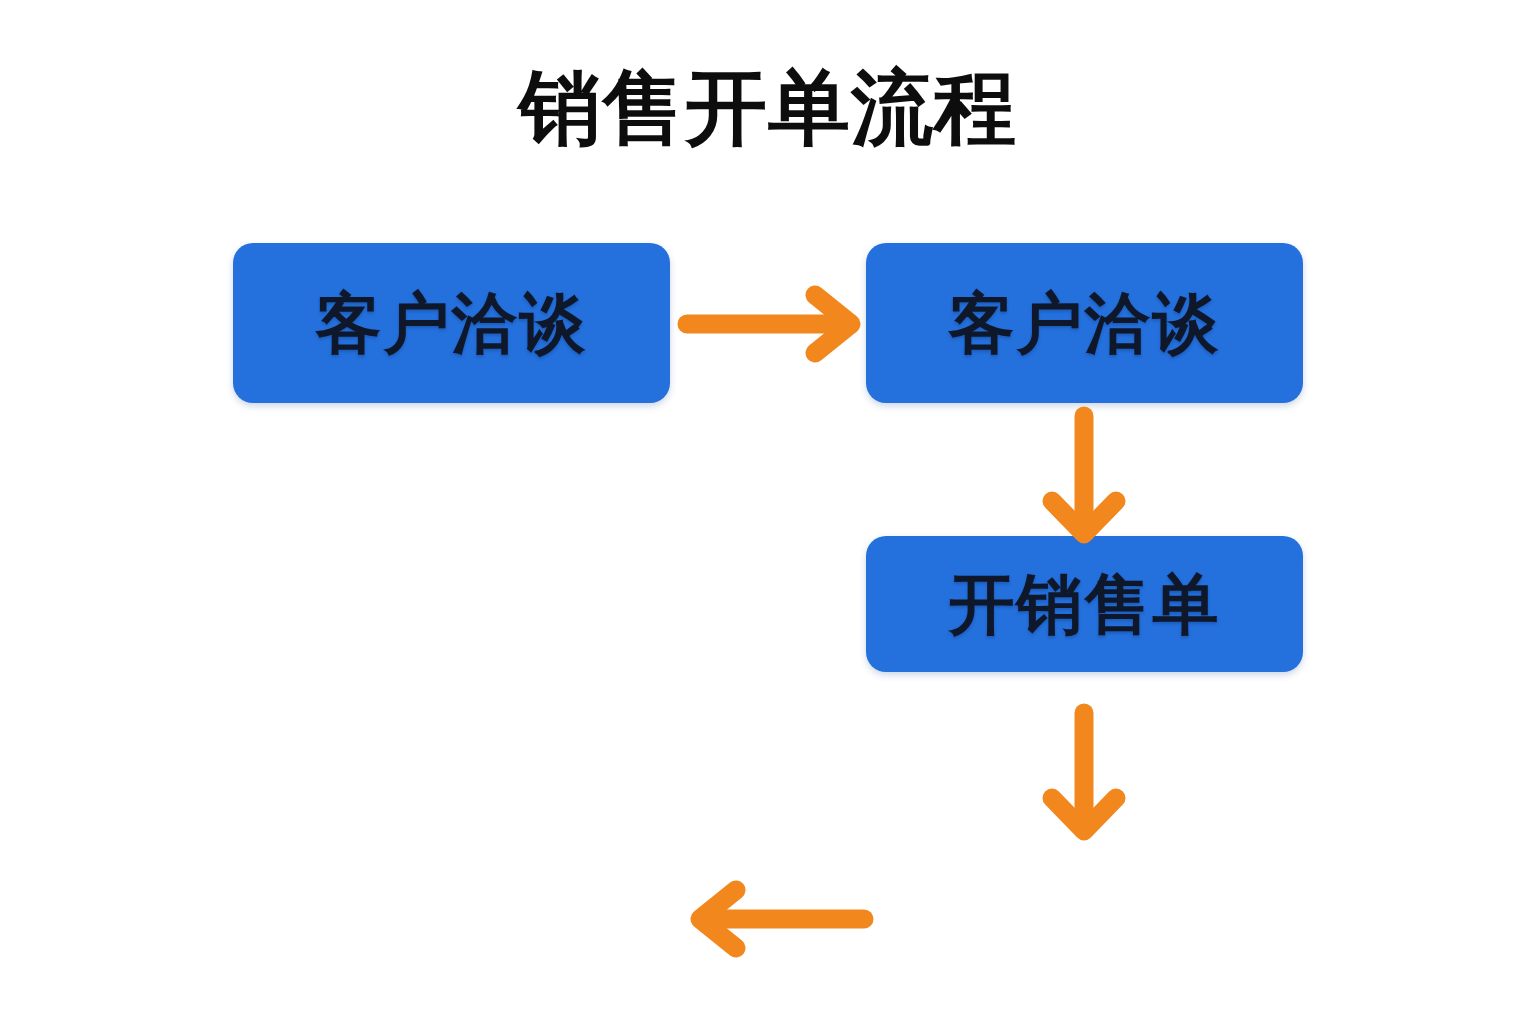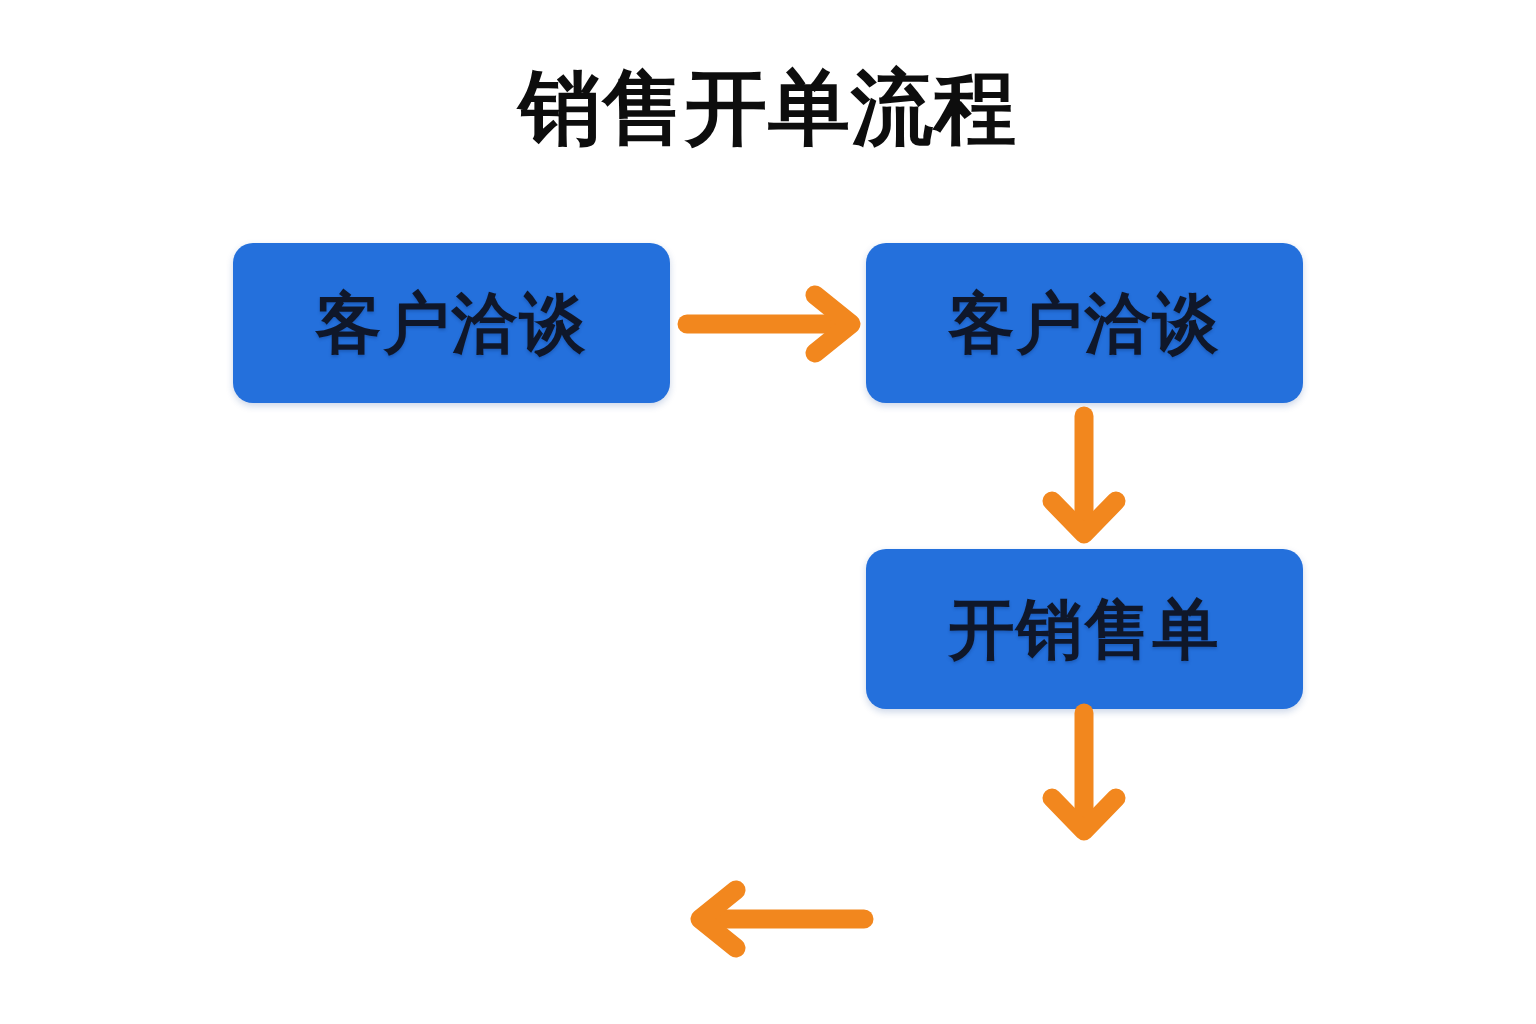--- a/index.html
+++ b/index.html
@@ -51,21 +51,21 @@
     font-weight: bold;
     font-size: 66px;
     line-height: 1;
     letter-spacing: 2px;
     white-space: nowrap;
     text-shadow: 0 2px 3px rgba(10, 45, 110, 0.30);
   }
 
   #node-1 { left: 233px; top: 243px; width: 437px; height: 160px; }
   #node-2 { left: 866px; top: 243px; width: 437px; height: 160px; }
-  #node-3 { left: 866px; top: 549px; width: 437px; height: 160px; }
+  #node-3 { left: 866px; top: 536px; width: 437px; height: 136px; }
   #node-4 { left: 866px; top: 838px; width: 437px; height: 159px; }
   #node-5 { left: 300px; top: 838px; width: 372px; height: 159px; }
 
   
   .arrow {
     position: absolute;
   }
   #arrow-1 { left: 676px; top: 283px; width: 196px; height: 82px; }
   #arrow-2 { left: 1034px; top: 405px; width: 100px; height: 140px; }
   #arrow-3 { left: 1034px; top: 702px; width: 100px; height: 140px; }

